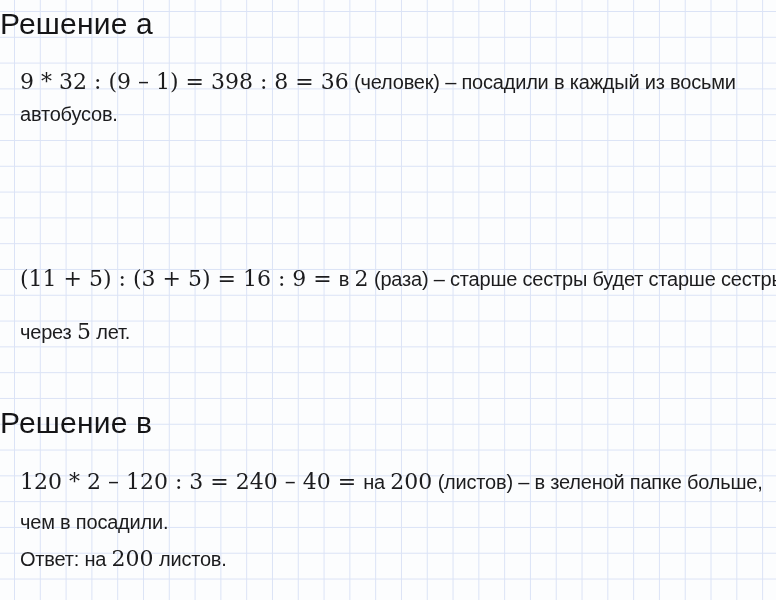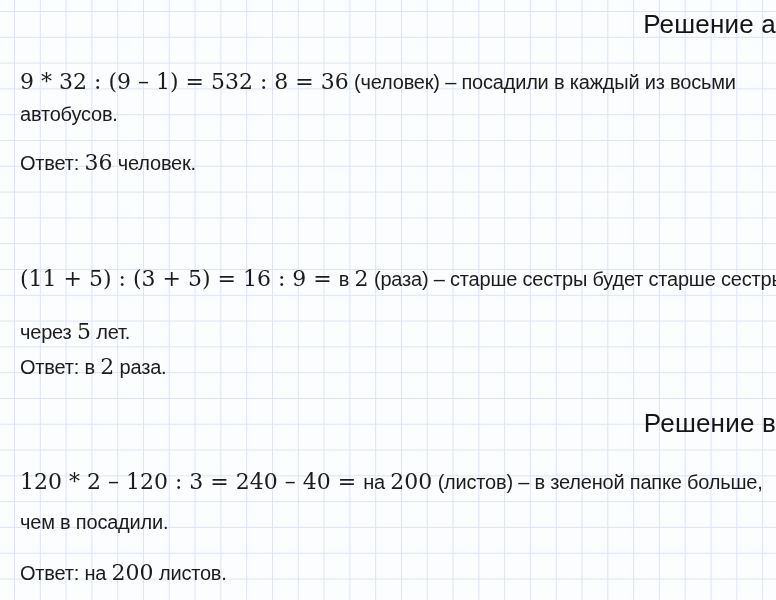--- a/index.html
+++ b/index.html
@@ -11,22 +11,22 @@
     background-image:
       linear-gradient(to right,#dbe3f6 1px,transparent 1px),
       linear-gradient(to bottom,#dbe3f6 1px,transparent 1px);
     background-size:25.8px 25.8px;
     background-position:14px 11px;
     font-family:"Liberation Sans",sans-serif;
     color:#1c1c1e;
   }
   .title{
     position:absolute;left:0;width:100%;
-    text-align:right;
-    font-size:26px;line-height:34px;
+    text-align:left;
+    font-size:30px;line-height:34px;
     letter-spacing:.2px;
     color:#151517;
   }
   .line{
     position:absolute;left:20px;
     font-size:20px;line-height:28px;
     white-space:nowrap;
     letter-spacing:-.2px;
   }
   .m{ 
@@ -35,34 +35,32 @@
     letter-spacing:0;
   }
 </style>
 </head>
 <body>
 
 <div class="page">
 
   <div class="title" style="top:7px">Решение а</div>
 
-  <div class="line" style="top:68px"><span class="m">9 * 32 : (9 – 1) = 532 : 8 = 36</span><span> (человек) – посадили в каждый из восьми</span></div>
+  <div class="line" style="top:68px"><span class="m">9 * 32 : (9 – 1) = 398 : 8 = 36</span><span> (человек) – посадили в каждый из восьми</span></div>
 
   <div class="line" style="top:100px"><span>автобусов.</span></div>
 
-  <div class="line" style="top:149px"><span>Ответ: </span><span class="m">36</span><span> человек.</span></div>
 
 
   <div class="line" style="top:265px"><span class="m">(11 + 5) : (3 + 5) = 16 : 9 = </span><span>в </span><span class="m">2</span><span> (раза) – старше сестры будет старше сестры</span></div>
 
   <div class="line" style="top:318px"><span>через </span><span class="m">5</span><span> лет.</span></div>
 
-  <div class="line" style="top:353px"><span>Ответ: в </span><span class="m">2</span><span> раза.</span></div>
 
   <div class="title" style="top:406px">Решение в</div>
 
   <div class="line" style="top:468px"><span class="m">120 * 2 – 120 : 3 = 240 – 40 = </span><span>на </span><span class="m">200</span><span> (листов) – в зеленой папке больше,</span></div>
 
   <div class="line" style="top:508px"><span>чем в посадили.</span></div>
 
-  <div class="line" style="top:559px"><span>Ответ: на </span><span class="m">200</span><span> листов.</span></div>
+  <div class="line" style="top:545px"><span>Ответ: на </span><span class="m">200</span><span> листов.</span></div>
 
 </div>
 
 </body></html>

